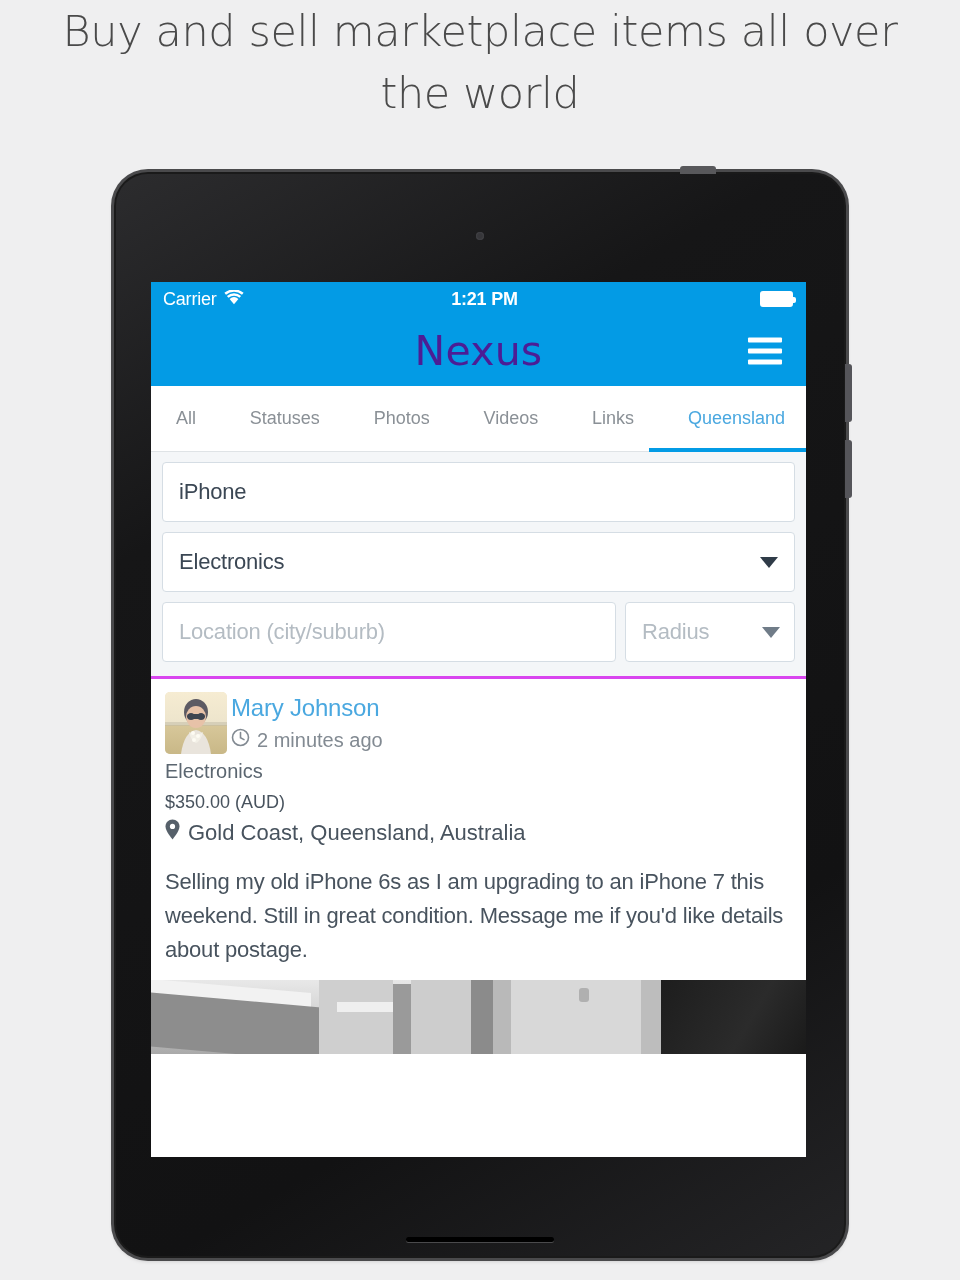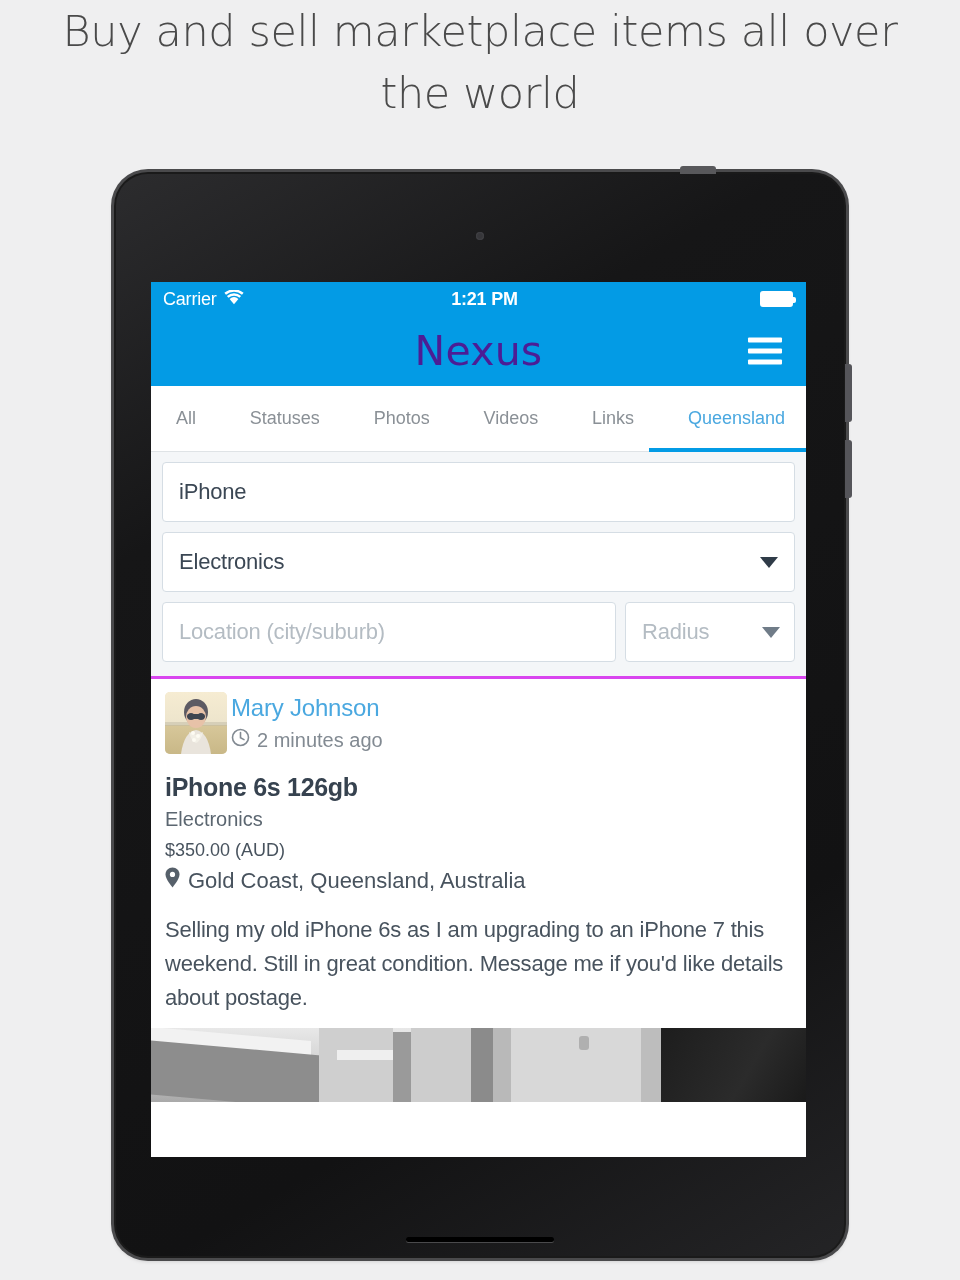--- a/index.html
+++ b/index.html
@@ -465,21 +465,20 @@
               <svg width="19" height="19" viewBox="0 0 19 19">
                 <circle cx="9.5" cy="9.5" r="8" fill="none" stroke="#828a92" stroke-width="1.6"></circle>
                 <path d="M9.5 4.6 V9.8 L13 11.6" fill="none" stroke="#828a92" stroke-width="1.6" stroke-linecap="round"></path>
               </svg>
             </span>
             <span>2 minutes ago</span>
           </div>
         </div>
       </div>
 
-      <div class="item-title">iPhone 6s 126gb</div>
       <div class="item-category">Electronics</div>
       <div class="item-price">$350.00 (AUD)</div>
 
       <div class="item-location">
         <span class="pin-icon">
           <svg width="15" height="21" viewBox="0 0 15 21">
             <path d="M7.5 0.6 C3.6 0.6 0.5 3.7 0.5 7.6 C0.5 12.6 7.5 20.4 7.5 20.4 C7.5 20.4 14.5 12.6 14.5 7.6 C14.5 3.7 11.4 0.6 7.5 0.6 Z" fill="#56606a"></path>
             <circle cx="7.5" cy="7.4" r="2.6" fill="#ffffff"></circle>
           </svg>
         </span>

